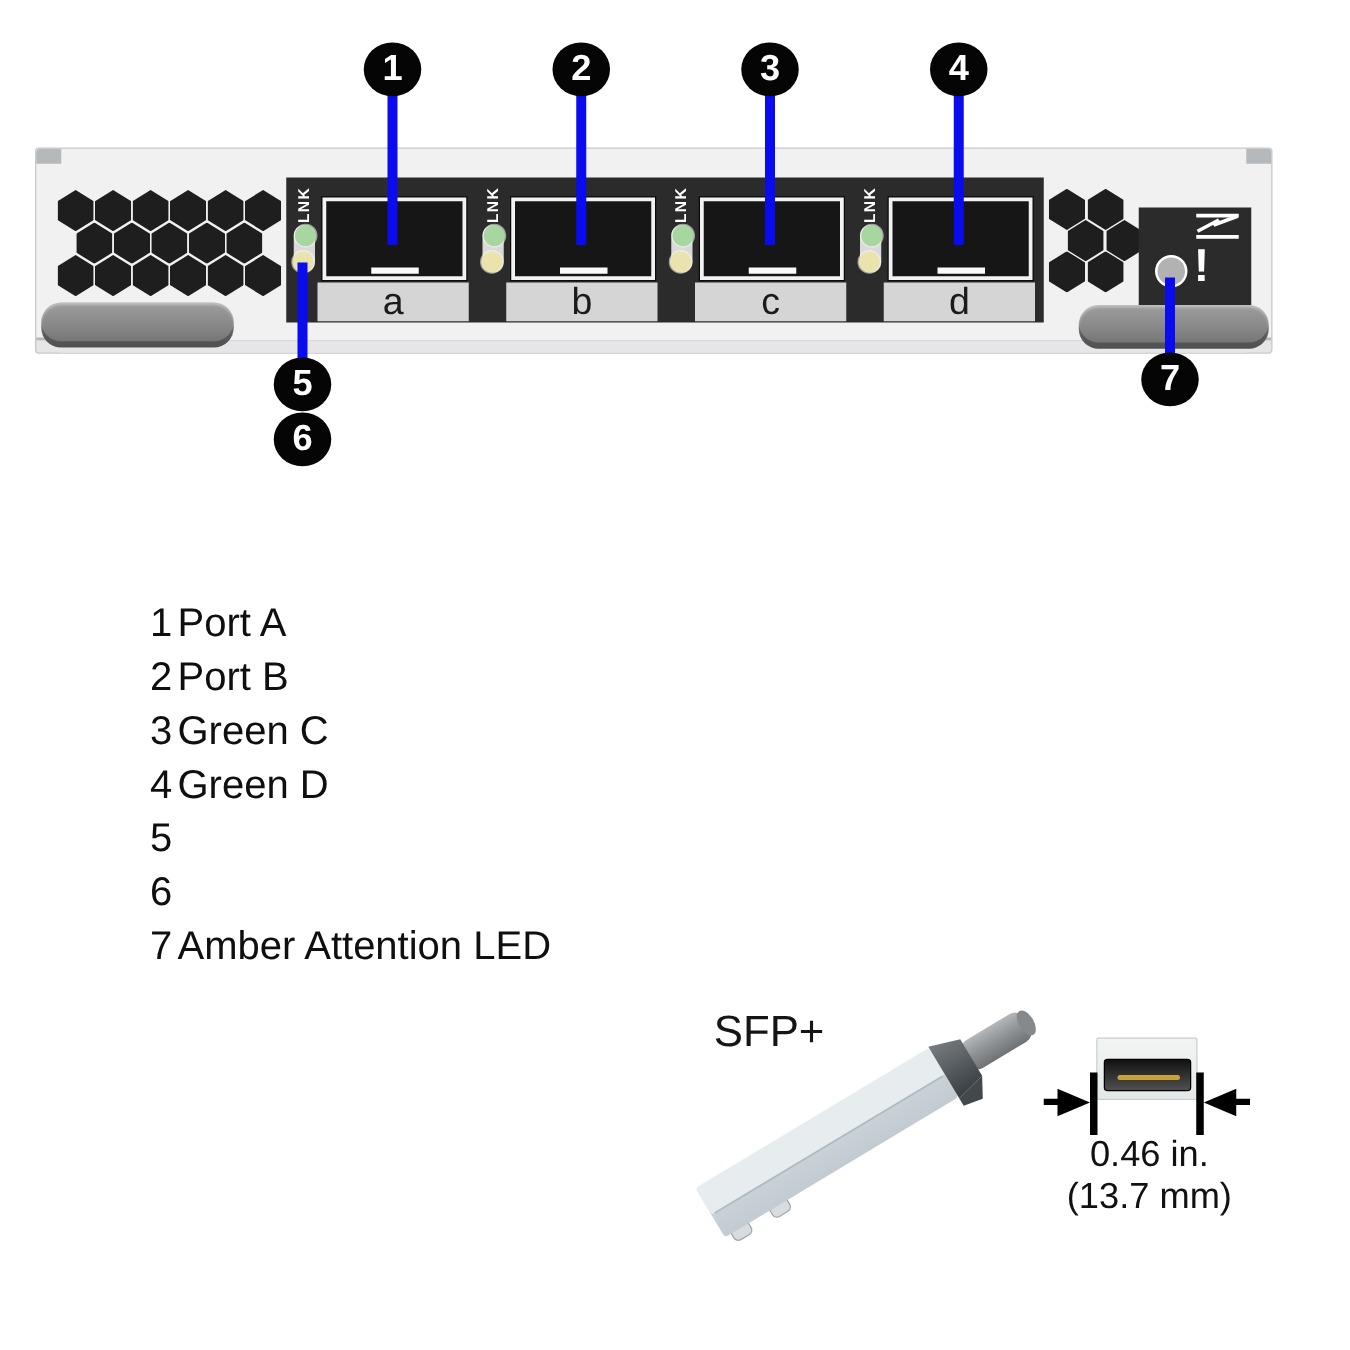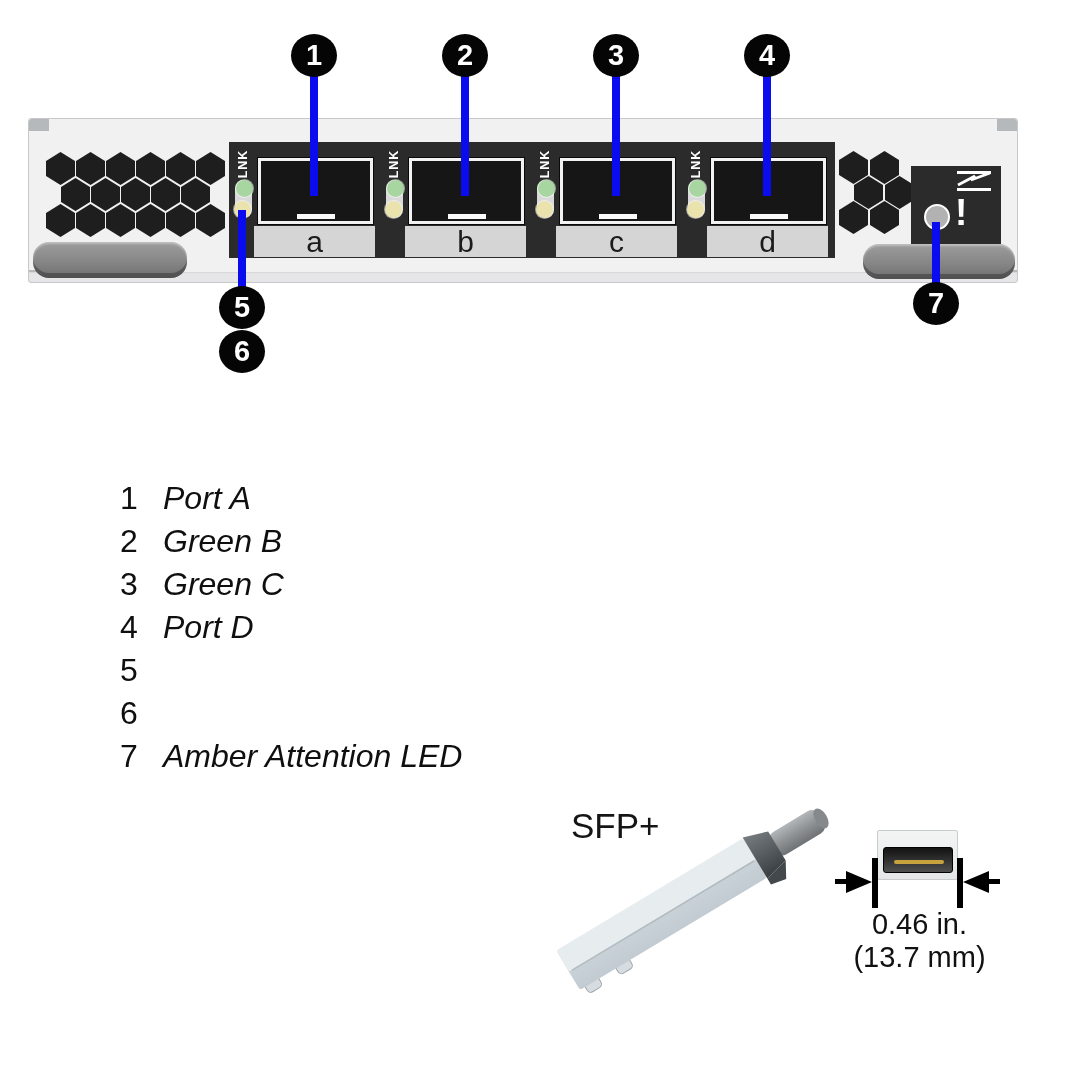--- a/index.html
+++ b/index.html
@@ -51,21 +51,21 @@
   
   .lead{position:absolute;width:8px;background:#0b0bef;}
   .callout{position:absolute;width:46px;height:43px;border-radius:50%;background:#050505;
            display:flex;align-items:center;justify-content:center;
            color:#ffffff;font-size:29px;font-weight:bold;line-height:1;}
 
   
   .legend{position:absolute;left:120px;top:477px;color:#0f0f0f;font-size:32px;}
   .legend-row{display:flex;height:43px;align-items:center;}
   .legend-num{width:22px;}
-  .legend-label{margin-left:21px;white-space:nowrap;font-style:italic;}
+  .legend-label{white-space:nowrap;}
 
   
   .sfp-title{position:absolute;left:571px;top:806px;font-size:35px;color:#151515;text-align:right;}
   .endview-shell{position:absolute;left:877px;top:830px;width:81px;height:50px;
                  background:linear-gradient(180deg,#f3f5f5,#e3e7e8);border:1px solid #c8cccd;box-sizing:border-box;border-radius:2px;}
   .endview-opening{position:absolute;left:883px;top:847px;width:70px;height:26px;border-radius:3px;
                    background:linear-gradient(180deg,#121212,#4f4f4f);border:1px solid #000;box-sizing:border-box;}
   .endview-gold{position:absolute;left:894px;top:860px;width:50px;height:4px;background:#c8a23c;border-radius:2px;}
   .dim-bar{position:absolute;top:858px;width:6px;height:50px;background:#000;}
   .dim-bar.left{left:872px;} .dim-bar.right{left:957px;}
@@ -197,29 +197,29 @@
   <div class="callout" style="left:219px;top:330px">6</div>
   <div class="callout" style="left:913px;top:282px">7</div>
 
   <div class="legend">
     <div class="legend-row">
       <span class="legend-num">1</span>
       <span class="legend-label">Port A</span>
     </div>
     <div class="legend-row">
       <span class="legend-num">2</span>
-      <span class="legend-label">Green B</span>
+      <span class="legend-label">Port B</span>
     </div>
     <div class="legend-row">
       <span class="legend-num">3</span>
       <span class="legend-label">Green C</span>
     </div>
     <div class="legend-row">
       <span class="legend-num">4</span>
-      <span class="legend-label">Port D</span>
+      <span class="legend-label">Green D</span>
     </div>
     <div class="legend-row">
       <span class="legend-num">5</span>
     </div>
     <div class="legend-row">
       <span class="legend-num">6</span>
     </div>
     <div class="legend-row">
       <span class="legend-num">7</span>
       <span class="legend-label">Amber Attention LED</span>

